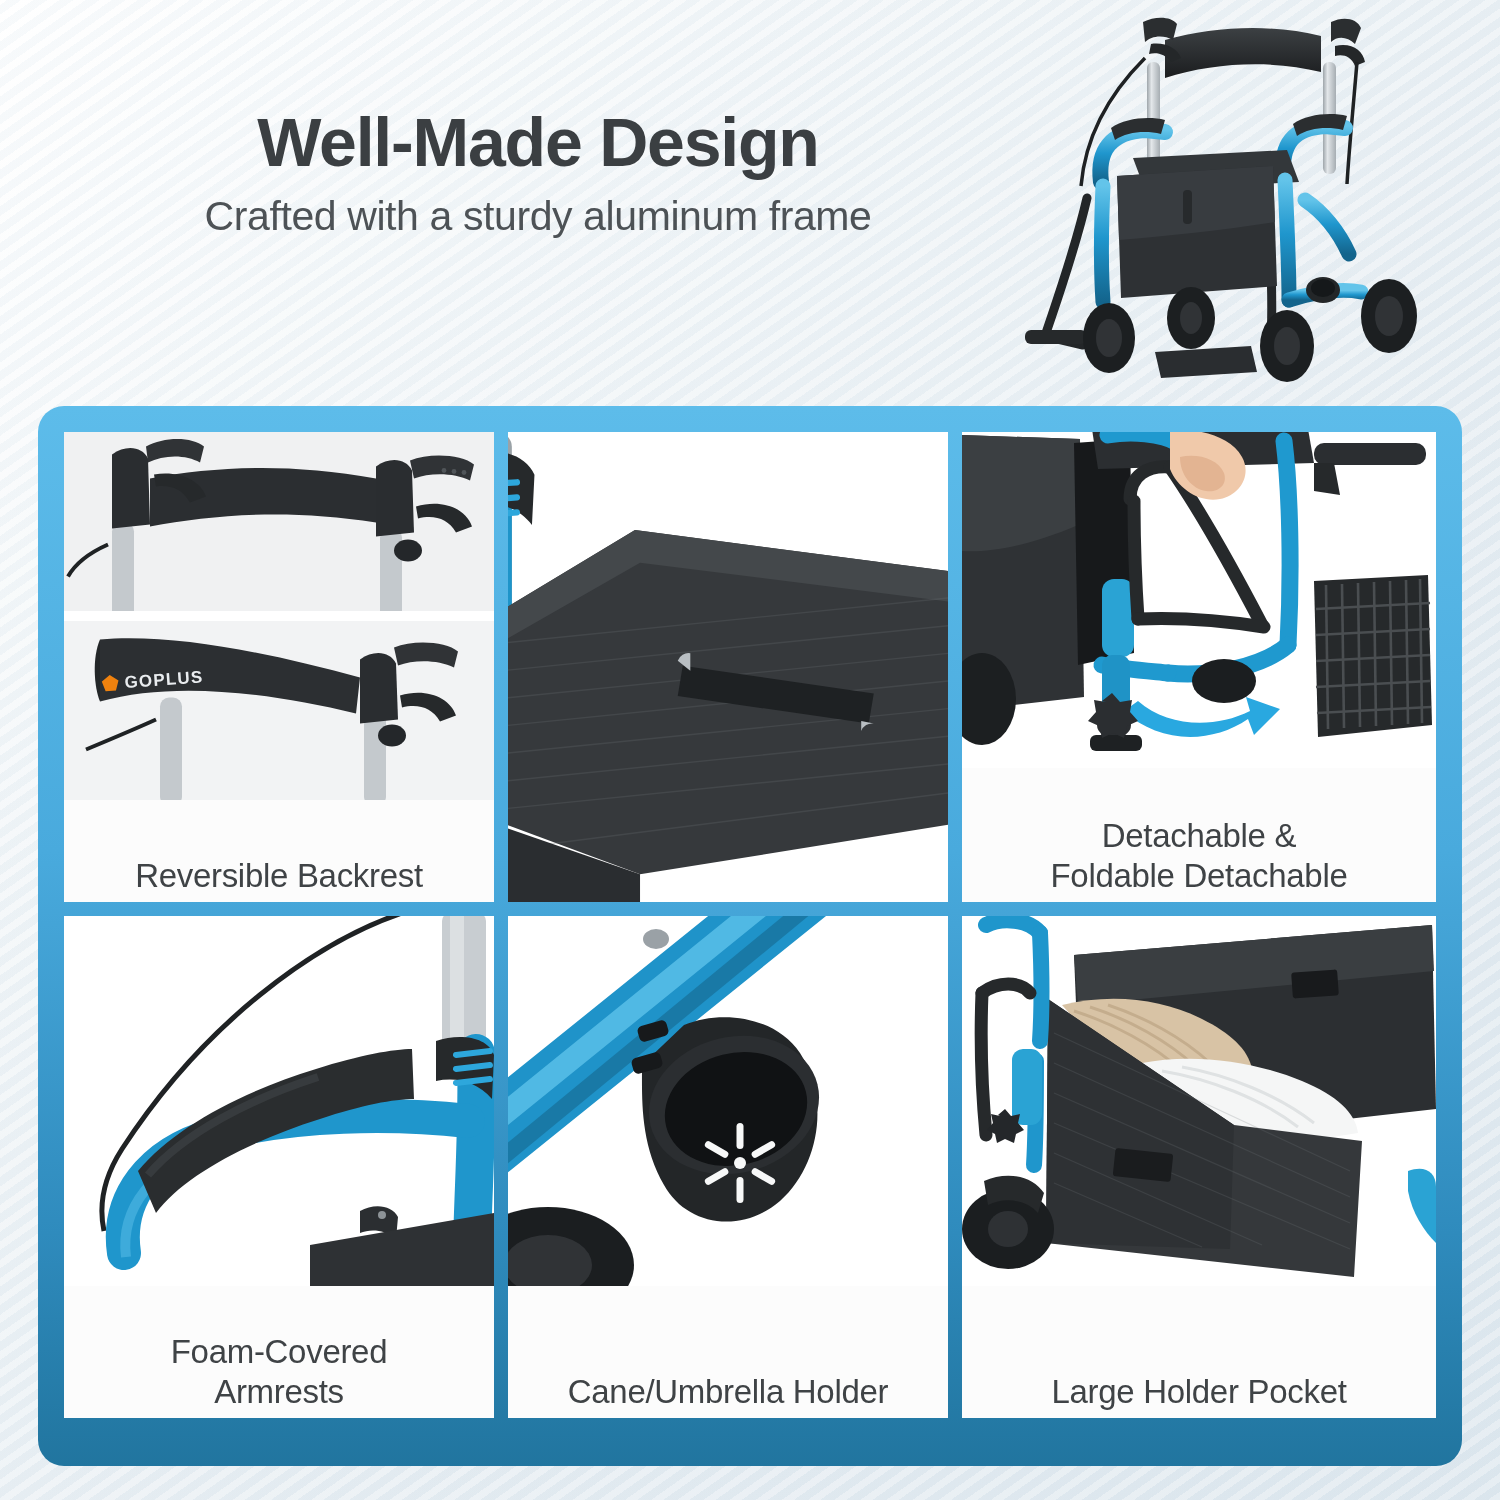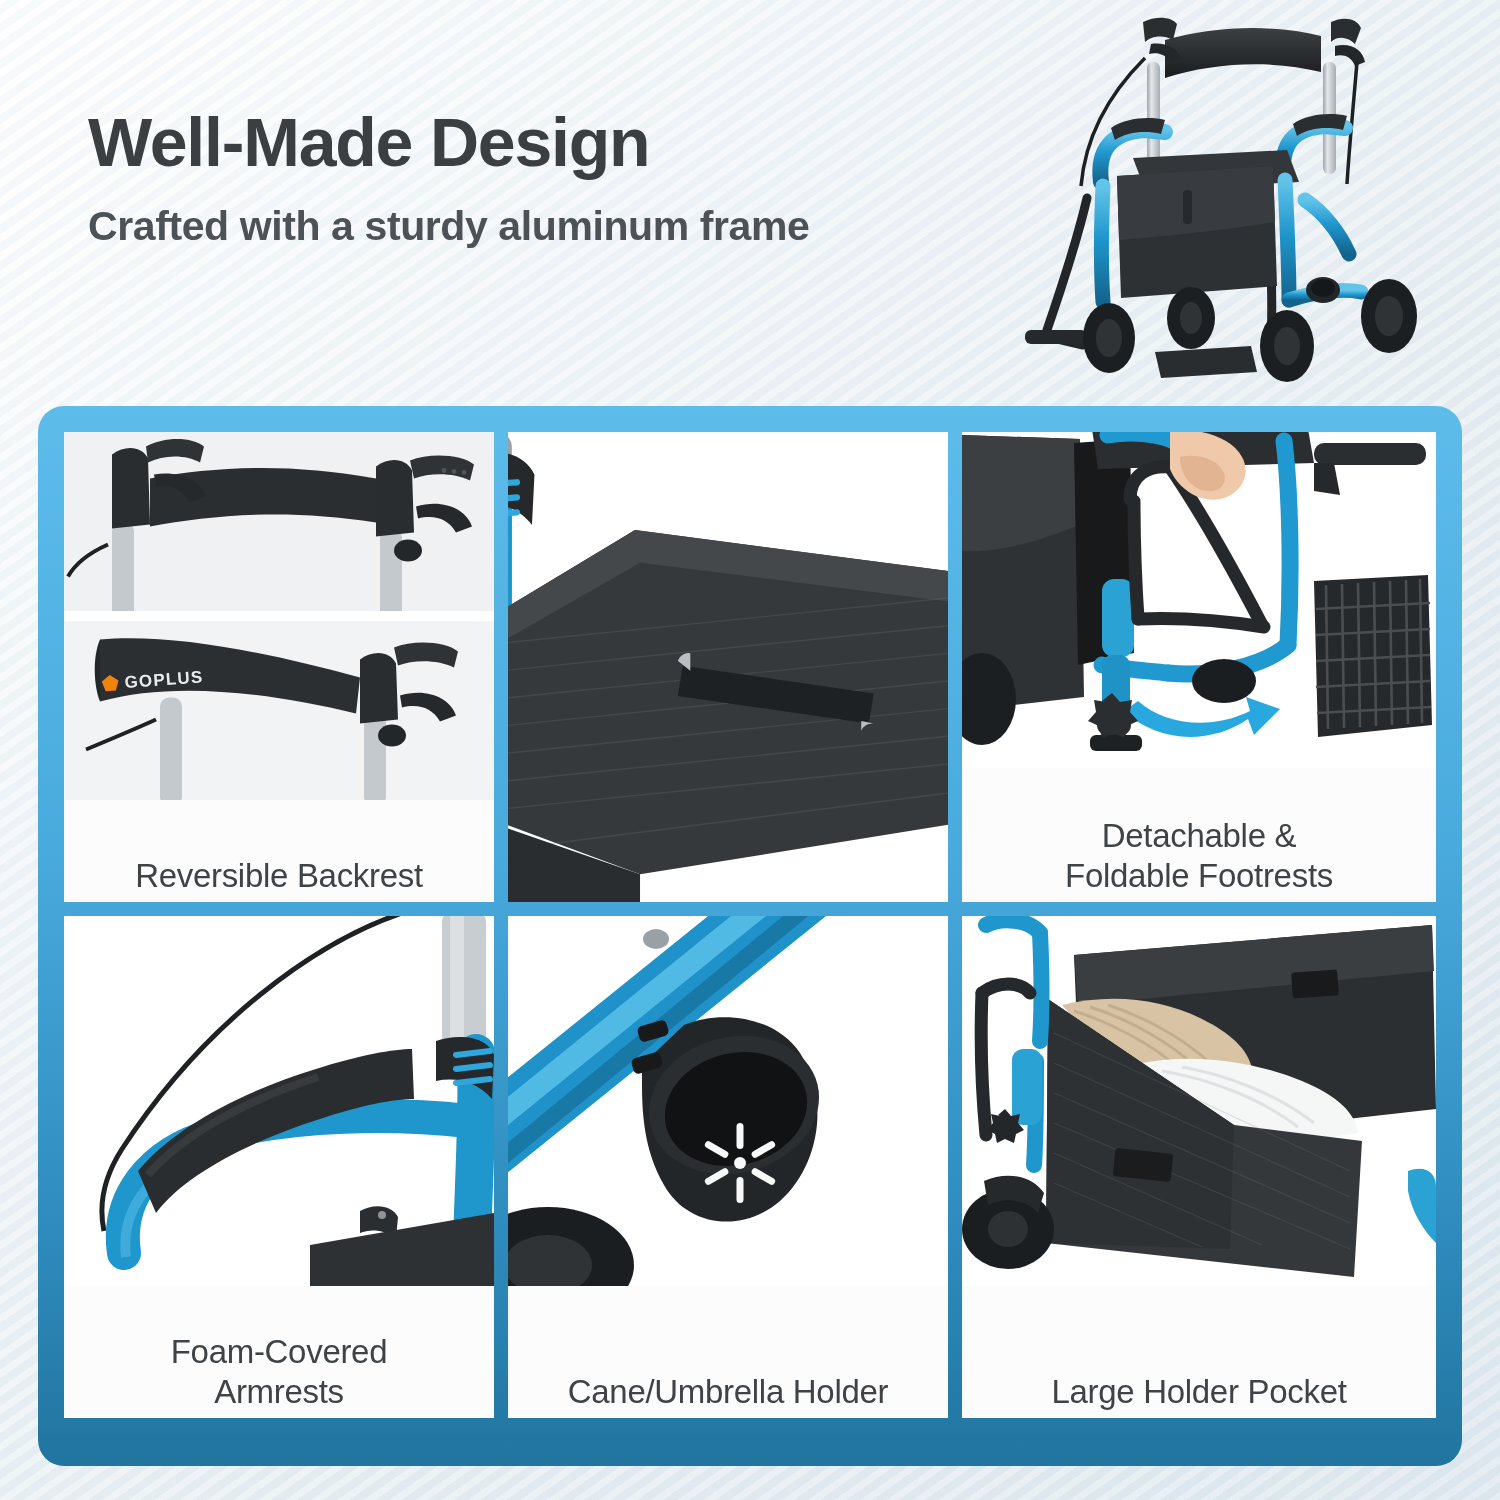--- a/index.html
+++ b/index.html
@@ -23,28 +23,28 @@
        -35deg,
        rgba(255,255,255,0.55) 0px,
        rgba(255,255,255,0.55) 7px,
        rgba(205,221,232,0.30) 7px,
        rgba(205,221,232,0.30) 15px);
     opacity: .5;
     pointer-events: none;
   }
 
   
-  .header { position: absolute; left: 88px; top: 108px; width: 900px; z-index: 6; }
+  .header { position: absolute; left: 88px; top: 108px; width: 900px; z-index: 6; text-align: center; }
   .headline {
     font-size: 68px; font-weight: 700; color: #3b3f42;
     letter-spacing: -1.2px; line-height: 1.02; margin: 0;
     white-space: nowrap;
   }
   .subhead {
-    margin: 26px 0 0 0; font-size: 41px; font-weight: 700;
+    margin: 16px 0 0 0; font-size: 41px; font-weight: 400;
     color: #4d5256; letter-spacing: -0.4px; white-space: nowrap;
   }
 
   
   .hero { position: absolute; left: 1005px; top: 0px; width: 470px; height: 420px; z-index: 5; }
   .hero svg { display:block; width:100%; height:100%; }
 
   
   .grid-frame {
     position: absolute; left: 38px; top: 406px;
@@ -348,21 +348,21 @@
             </g>
 
             <ellipse cx="20" cy="270" rx="34" ry="46" fill="#1c1f21"></ellipse>
 
             <ellipse cx="262" cy="252" rx="32" ry="22" fill="#1b1e20"></ellipse>
           </svg>
         </div>
         <div class="caption two">
           <span style="display:block;">
             <span>Detachable &amp;</span><br>
-            <span>Foldable Footrests</span>
+            <span>Foldable Detachable</span>
           </span>
         </div>
       </div>
 
       <div class="hdiv"></div>
       <div class="hdiv"></div>
       <div class="hdiv"></div>
       <div class="hdiv"></div>
       <div class="hdiv"></div>
 

